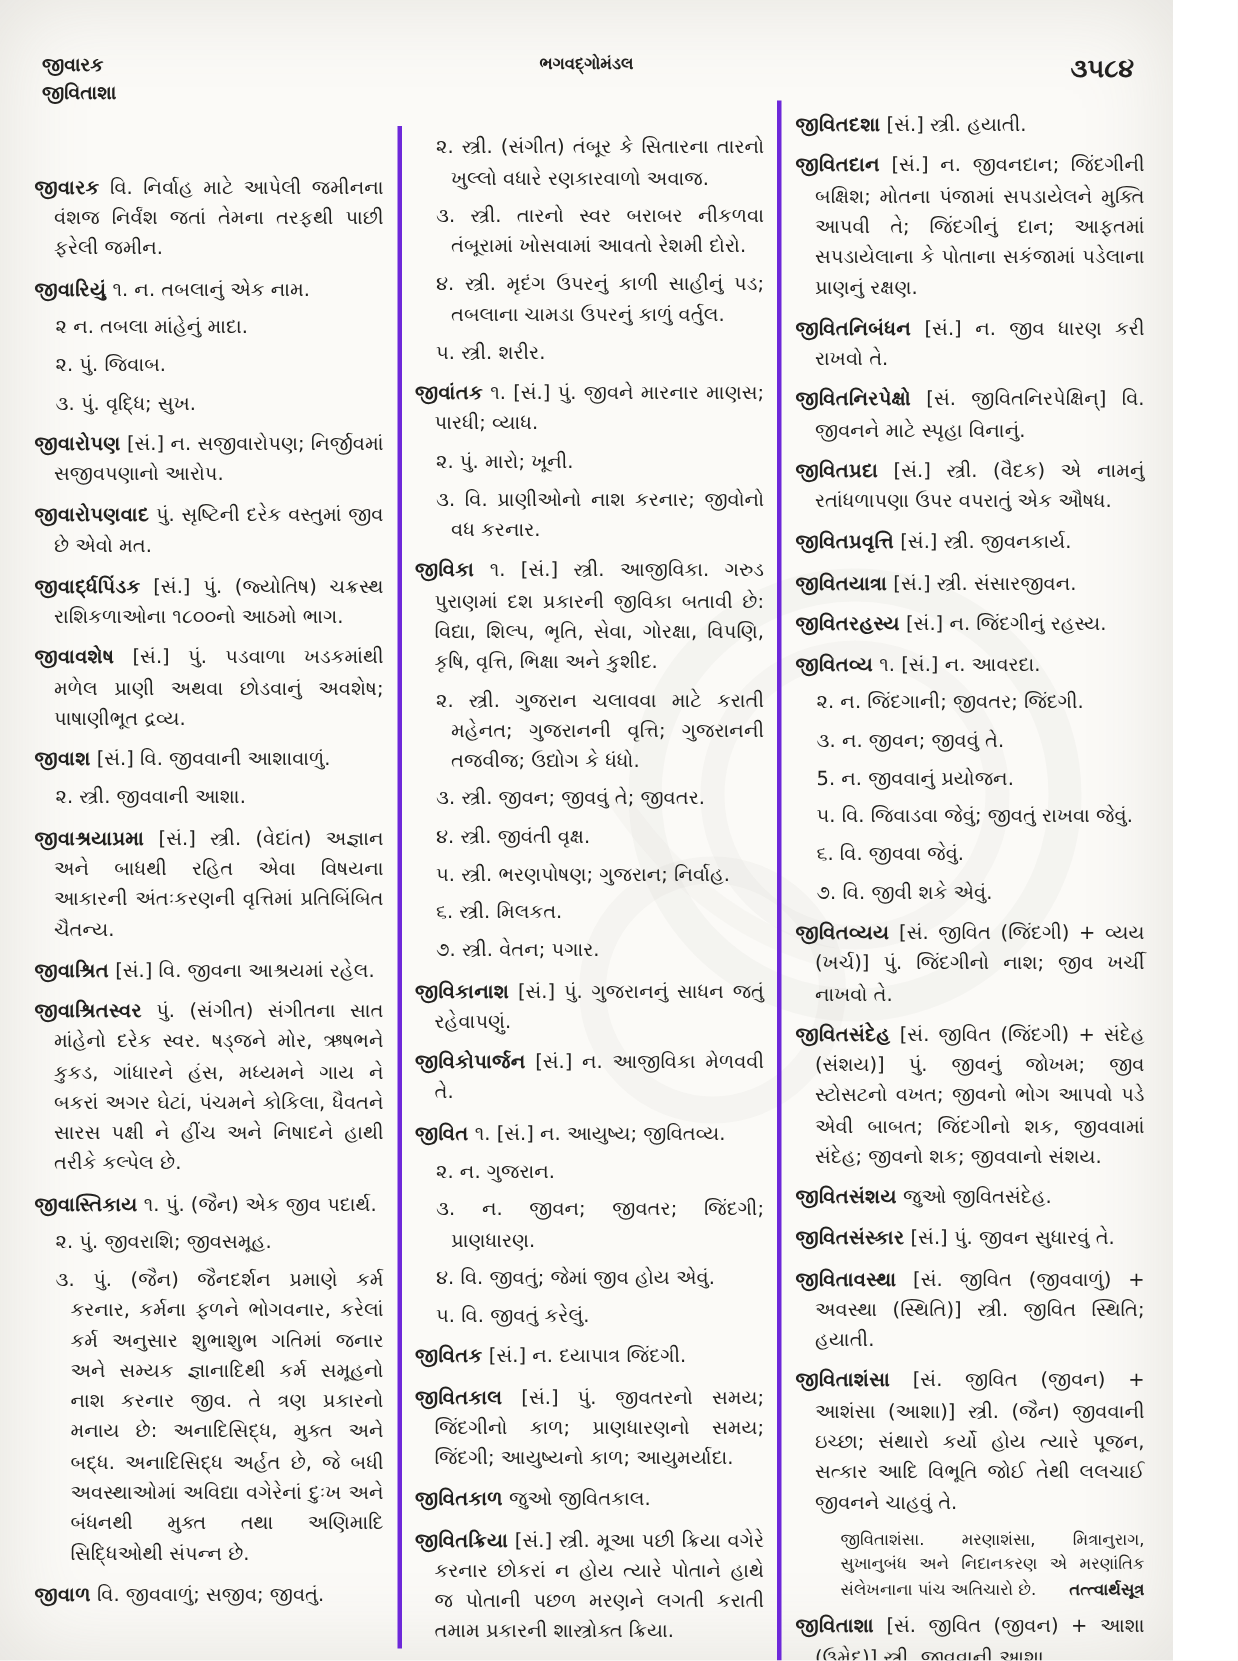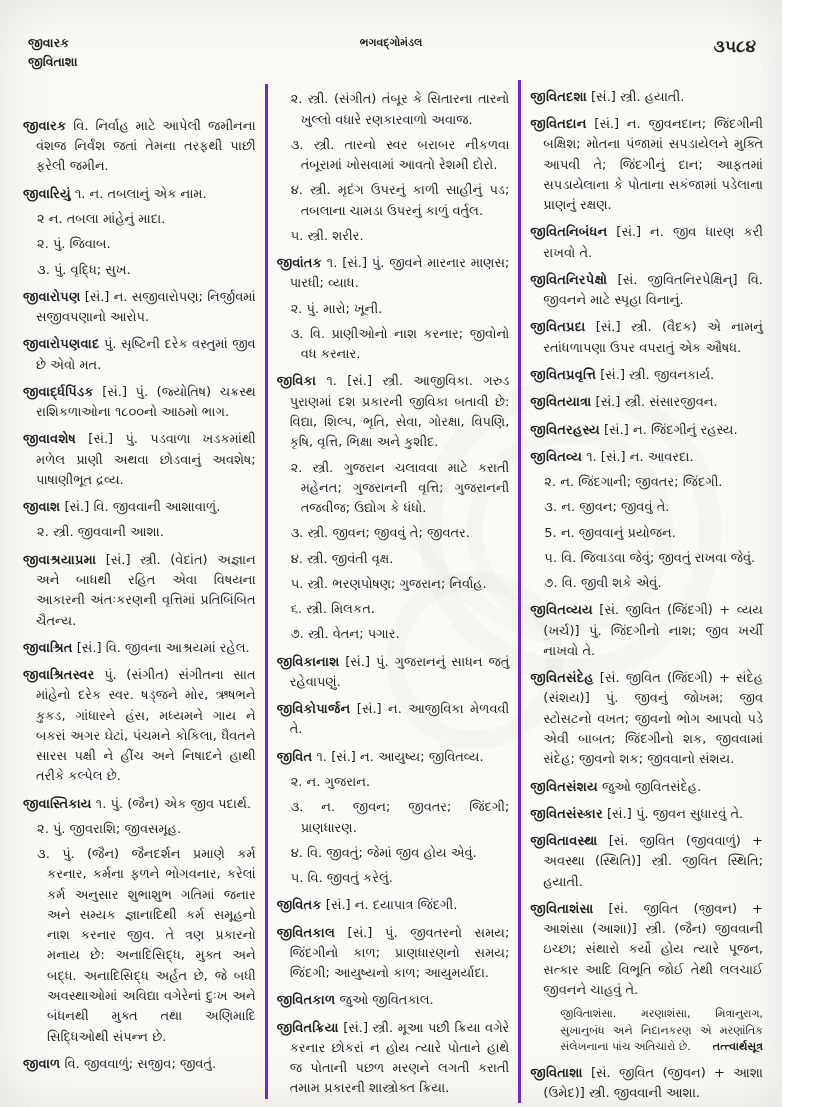--- a/index.html
+++ b/index.html
@@ -124,20 +124,21 @@
         <p class="entry"><b>જીવિતનિરપેક્ષો</b> [સં. જીવિતનિરપેક્ષિન્] વિ. જીવનને માટે સ્પૃહા વિનાનું.</p>
         <p class="entry"><b>જીવિતપ્રદા</b> [સં.] સ્ત્રી. (વૈદક) એ નામનું રતાંધળાપણા ઉપર વપરાતું એક ઔષધ.</p>
         <p class="entry"><b>જીવિતપ્રવૃત્તિ</b> [સં.] સ્ત્રી. જીવનકાર્ય.</p>
         <p class="entry"><b>જીવિતયાત્રા</b> [સં.] સ્ત્રી. સંસારજીવન.</p>
         <p class="entry"><b>જીવિતરહસ્ય</b> [સં.] ન. જિંદગીનું રહસ્ય.</p>
         <p class="entry"><b>જીવિતવ્ય</b> ૧. [સં.] ન. આવરદા.</p>
         <p class="sense">૨. ન. જિંદગાની; જીવતર; જિંદગી.</p>
         <p class="sense">૩. ન. જીવન; જીવવું તે.</p>
         <p class="sense">5. ન. જીવવાનું પ્રયોજન.</p>
         <p class="sense">૫. વિ. જિવાડવા જેવું; જીવતું રાખવા જેવું.</p>
+        <p class="sense">૬. વિ. જીવવા જેવું.</p>
         <p class="sense">૭. વિ. જીવી શકે એવું.</p>
         <p class="entry"><b>જીવિતવ્યય</b> [સં. જીવિત (જિંદગી) + વ્યય (ખર્ચ)] પું. જિંદગીનો નાશ; જીવ ખર્ચી નાખવો તે.</p>
         <p class="entry"><b>જીવિતસંદેહ</b> [સં. જીવિત (જિંદગી) + સંદેહ (સંશય)] પું. જીવનું જોખમ; જીવ સ્ટોસટનો વખત; જીવનો ભોગ આપવો પડે એવી બાબત; જિંદગીનો શક, જીવવામાં સંદેહ; જીવનો શક; જીવવાનો સંશય.</p>
         <p class="entry"><b>જીવિતસંશય</b> જુઓ જીવિતસંદેહ.</p>
         <p class="entry"><b>જીવિતસંસ્કાર</b> [સં.] પું. જીવન સુધારવું તે.</p>
         <p class="entry"><b>જીવિતાવસ્થા</b> [સં. જીવિત (જીવવાળું) + અવસ્થા (સ્થિતિ)] સ્ત્રી. જીવિત સ્થિતિ; હયાતી.</p>
         <p class="entry"><b>જીવિતાશંસા</b> [સં. જીવિત (જીવન) + આશંસા (આશા)] સ્ત્રી. (જૈન) જીવવાની ઇચ્છા; સંથારો કર્યો હોય ત્યારે પૂજન, સત્કાર આદિ વિભૂતિ જોઈ તેથી લલચાઈ જીવનને ચાહવું તે.</p>
         <p class="note">જીવિતાશંસા. મરણાશંસા, મિત્રાનુરાગ, સુખાનુબંધ અને નિદાનકરણ એ મરણાંતિક સંલેખનાના પાંચ અતિચારો છે. <span class="cite">તત્ત્વાર્થસૂત્ર</span></p>
         <p class="entry"><b>જીવિતાશા</b> [સં. જીવિત (જીવન) + આશા (ઉમેદ)] સ્ત્રી. જીવવાની આશા.</p>
       </div>

